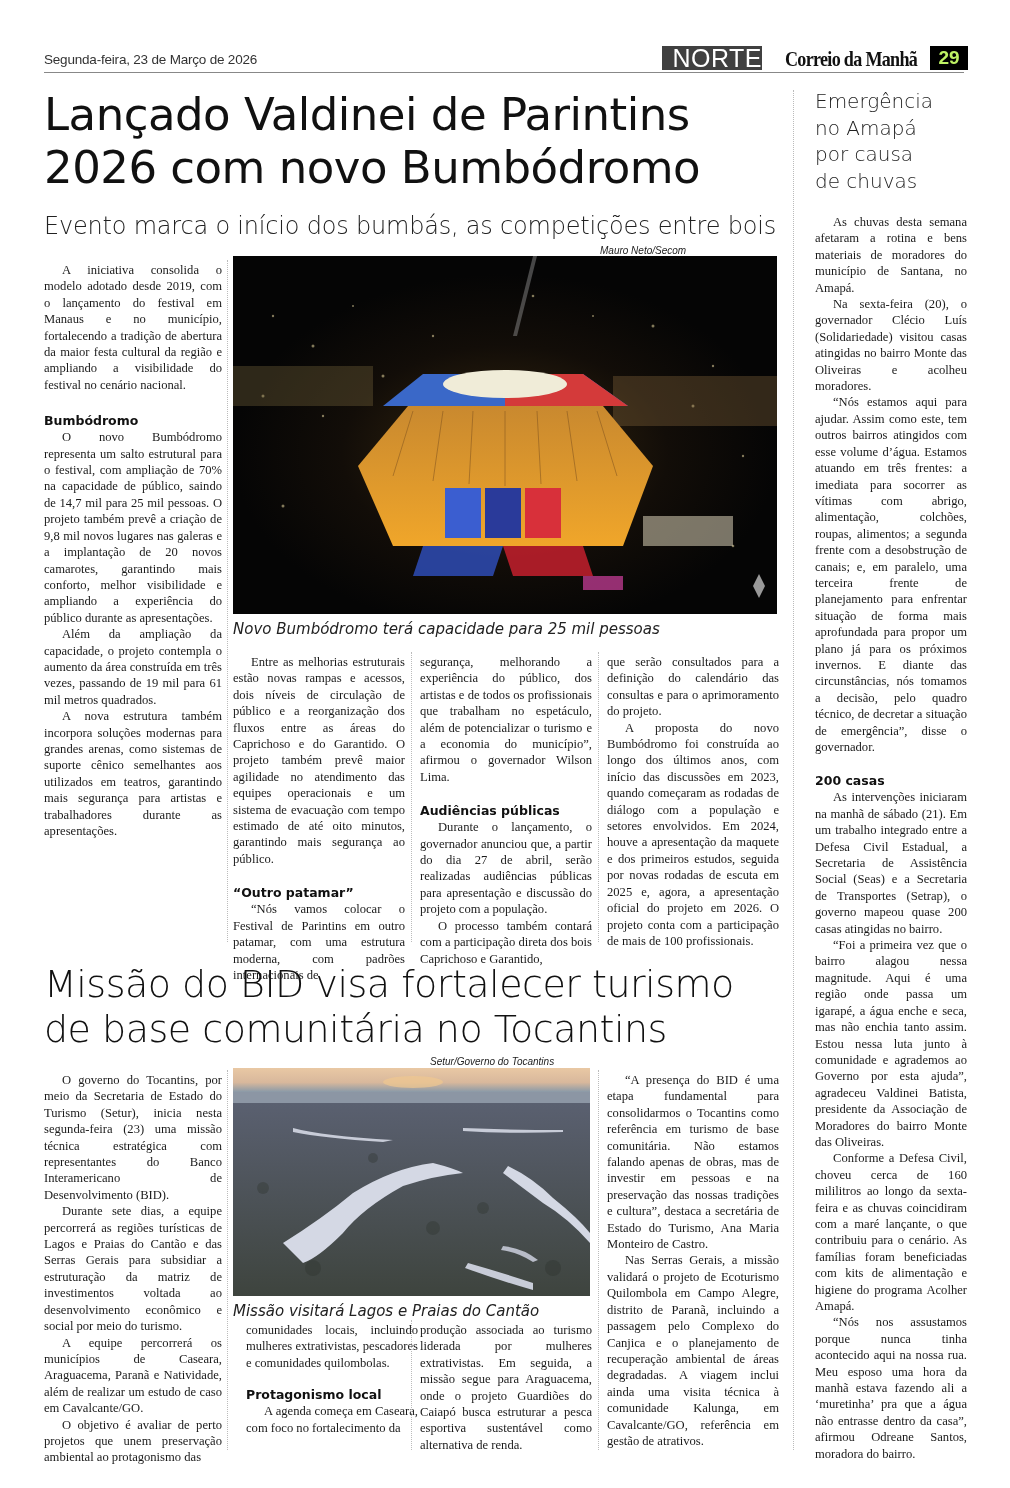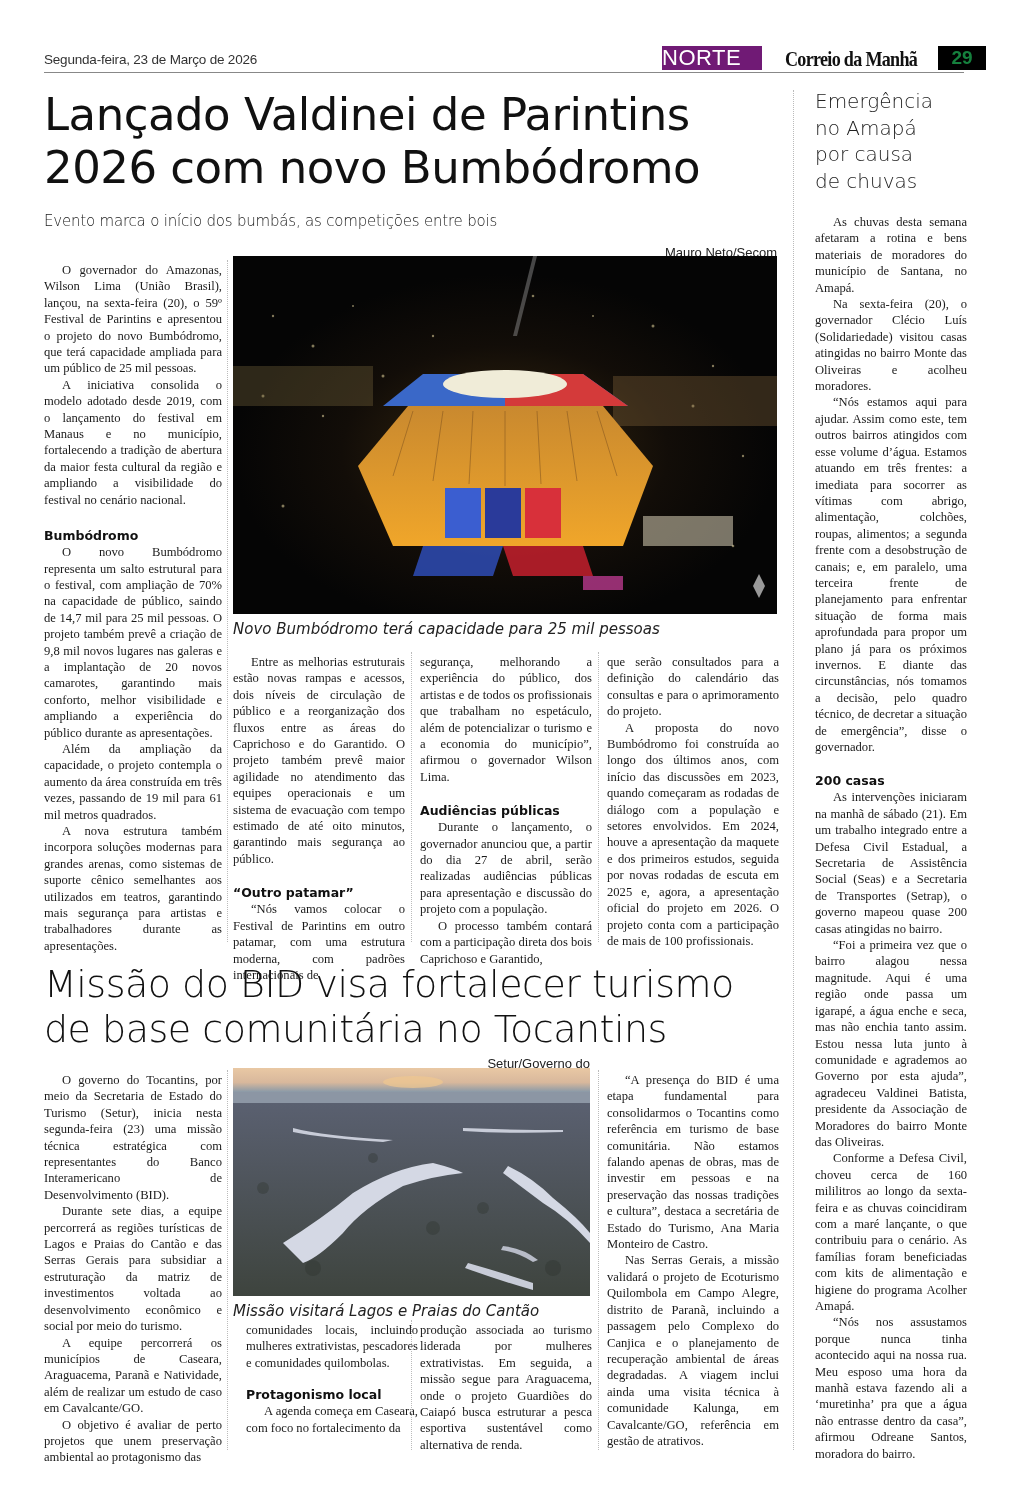--- a/index.html
+++ b/index.html
@@ -2,33 +2,33 @@
 <html><head>
 <meta charset="utf-8">
 <style>
   * { box-sizing: border-box; margin: 0; padding: 0; }
   html, body { width: 1010px; height: 1488px; background: #ffffff; overflow: hidden; }
   body { position: relative; color: #1a1a1a; font-family: "Liberation Serif", serif; }
 
   
   .hdr { position: absolute; left: 44px; top: 46px; width: 920px; height: 27px; border-bottom: 1.5px solid #888; }
   .hdr .date { position: absolute; left: 0; top: 6px; font-family: "Liberation Sans", sans-serif; font-size: 13.5px; color: #333; letter-spacing: -0.2px; }
-  .hdr .section { position: absolute; left: 618px; top: 0; width: 100px; height: 24px; background: #701a75; color: #fff; font-family: "Liberation Sans", sans-serif; font-size: 22px; text-align: left; line-height: 24px; letter-spacing: 0.5px; }
+  .hdr .section { position: absolute; left: 618px; top: 0; width: 100px; height: 24px; background: #404040; color: #fff; font-family: "Liberation Sans", sans-serif; font-size: 25px; text-align: right; line-height: 24px; letter-spacing: 0.5px; }
   .hdr .paper { position: absolute; left: 741px; top: 1px; font-family: "Liberation Serif", serif; font-size: 21px; font-weight: bold; color: #111; letter-spacing: -0.8px; transform: scaleX(0.86); transform-origin: left; }
-  .hdr .pageno { position: absolute; left: 886px; top: 0; width: 48px; height: 24px; background: #000; color: #15803d; font-family: "Liberation Sans", sans-serif; font-weight: bold; font-size: 19px; text-align: center; line-height: 24px; margin-left: 8px; }
+  .hdr .pageno { position: absolute; left: 886px; top: 0; width: 38px; height: 24px; background: #000; color: #bef264; font-family: "Liberation Sans", sans-serif; font-weight: bold; font-size: 19px; text-align: center; line-height: 24px; }
 
   
   .h1 { position: absolute; font-family: "DejaVu Sans", sans-serif; color: #111; line-height: 1.18; letter-spacing: -0.5px; }
   .h1.main { left: 44px; top: 88px; width: 750px; font-size: 45px; font-weight: 500; }
   .h1.second { left: 44px; top: 962px; width: 750px; font-size: 38px; font-weight: 300; }
-  .sub { position: absolute; left: 44px; top: 212px; font-family: "DejaVu Sans", sans-serif; font-size: 15px; font-weight: 300; color: #222; letter-spacing: -0.2px; }
+  .sub { position: absolute; left: 44px; top: 212px; font-family: "DejaVu Sans", sans-serif; font-size: 24px; font-weight: 300; color: #222; letter-spacing: -0.2px; }
 
   .side-title { position: absolute; left: 815px; top: 88px; width: 170px; font-family: "DejaVu Sans", sans-serif; font-size: 20px; font-weight: 300; line-height: 1.33; color: #222; }
 
-  .credit { position: absolute; font-family: "Liberation Sans", sans-serif; font-size: 13px; color: #222; text-align: right; }
+  .credit { position: absolute; font-family: "Liberation Sans", sans-serif; font-size: 10px; color: #222; text-align: left; font-style: italic; }
   .caption { position: absolute; font-family: "DejaVu Sans", sans-serif; font-size: 15px; font-style: italic; color: #222; }
 
   
   .col { position: absolute; font-family: "Liberation Serif", serif; font-size: 12.6px; line-height: 16.4px; color: #1a1a1a; text-align: justify; hyphens: auto; }
   .col p { text-indent: 18px; }
   .col p.noind { text-indent: 0; }
   .col h3 { font-family: "DejaVu Sans", sans-serif; font-size: 12.5px; font-weight: bold; margin-top: 10px; line-height: 16px; text-align: left; color: #111; }
 
   .colrule { position: absolute; width: 0; border-left: 1px dotted #bbb; }
 
@@ -113,21 +113,20 @@
     <polygon points="270,290 350,290 360,320 280,320" fill="#d02030" opacity="0.8"></polygon>
     <rect x="410" y="260" width="90" height="30" fill="#c8c0a8" opacity="0.6"></rect>
     <rect x="350" y="320" width="40" height="14" fill="#d040a0" opacity="0.7"></rect>
     <polygon points="300,0 280,80 284,80 304,0" fill="#aaa" opacity="0.4"></polygon>
     <polygon points="520,330 526,318 532,330 526,342" fill="#999"></polygon>
   </svg>
 </div>
 <div class="caption" style="left:233px; top:620px;">Novo Bumbódromo terá capacidade para 25 mil pessoas</div>
 
 <div class="col" style="left:44px; top:262px; width:178px;">
-  <p>O governador do Amazonas, Wilson Lima (União Brasil), lançou, na sexta-feira (20), o 59º Festival de Parintins e apresentou o projeto do novo Bumbódromo, que terá capacidade ampliada para um público de 25 mil pessoas.</p>
   <p>A iniciativa consolida o modelo adotado desde 2019, com o lançamento do festival em Manaus e no município, fortalecendo a tradição de abertura da maior festa cultural da região e ampliando a visibilidade do festival no cenário nacional.</p>
   <h3 style="margin-top:20px;">Bumbódromo</h3>
   <p>O novo Bumbódromo representa um salto estrutural para o festival, com ampliação de 70% na capacidade de público, saindo de 14,7 mil para 25 mil pessoas. O projeto também prevê a criação de 9,8 mil novos lugares nas galeras e a implantação de 20 novos camarotes, garantindo mais conforto, melhor visibilidade e ampliando a experiência do público durante as apresentações.</p>
   <p>Além da ampliação da capacidade, o projeto contempla o aumento da área construída em três vezes, passando de 19 mil para 61 mil metros quadrados.</p>
   <p>A nova estrutura também incorpora soluções modernas para grandes arenas, como sistemas de suporte cênico semelhantes aos utilizados em teatros, garantindo mais segurança para artistas e trabalhadores durante as apresentações.</p>
 </div>
 <div class="colrule" style="left:227px; top:260px; height:682px;"></div>
 
 <div class="col" style="left:233px; top:654px; width:172px;">
   <p>Entre as melhorias estruturais estão novas rampas e acessos, dois níveis de circulação de público e a reorganização dos fluxos entre as áreas do Caprichoso e do Garantido. O projeto também prevê maior agilidade no atendimento das equipes operacionais e um sistema de evacuação com tempo estimado de até oito minutos, garantindo mais segurança ao público.</p>

